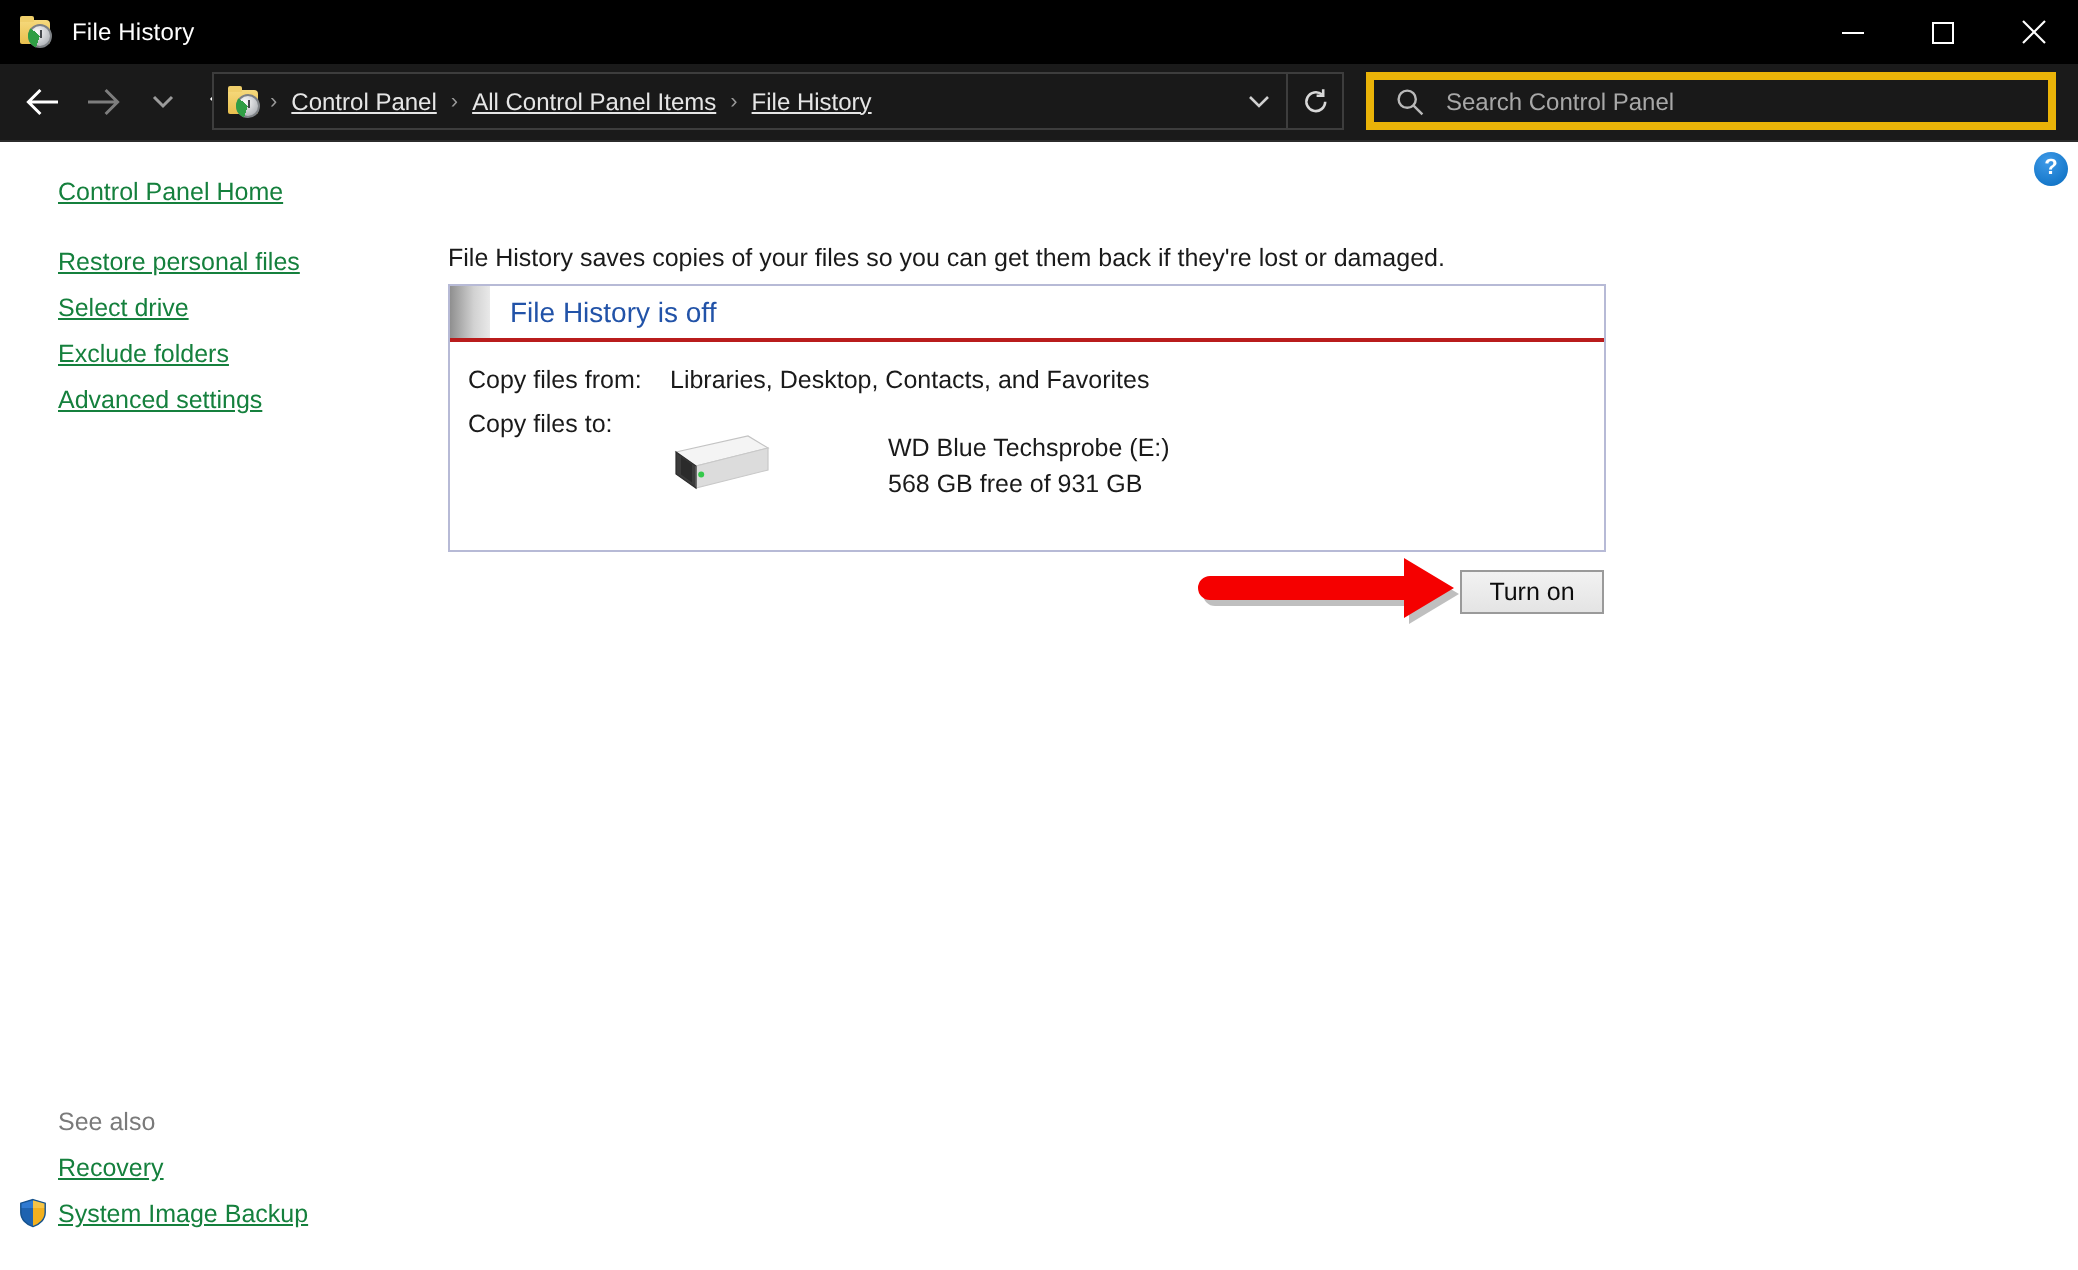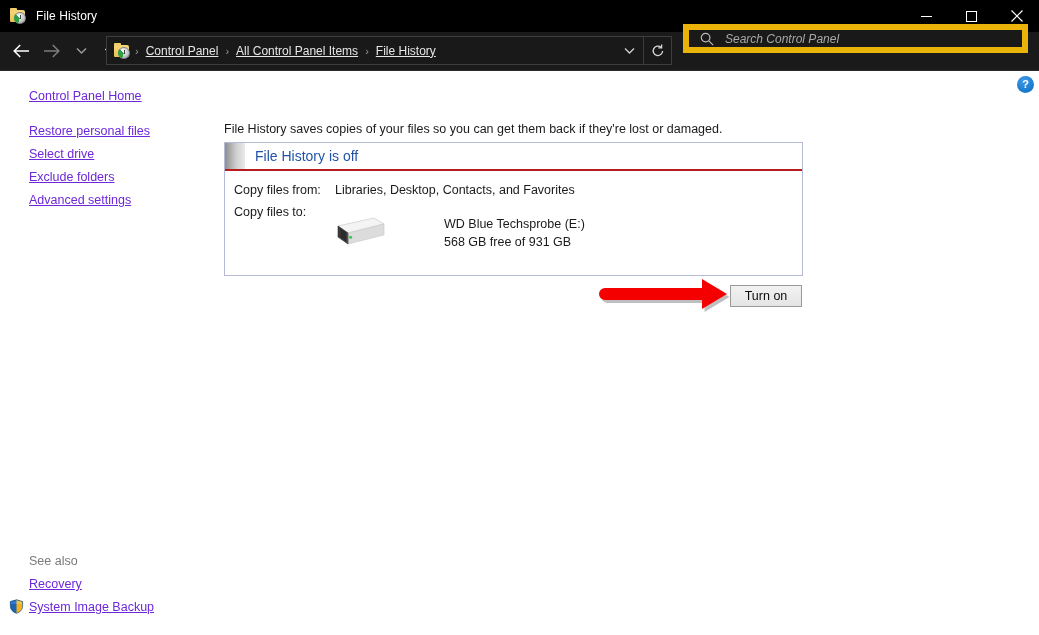--- a/index.html
+++ b/index.html
@@ -76,35 +76,35 @@
   .addr-right {
     margin-left: auto; display: flex; align-items: center; height: 100%;
   }
   .addr-chev, .addr-refresh {
     width: 28px; height: 27px; display: flex; align-items: center; justify-content: center;
     color: #d8d8d8;
   }
   .addr-refresh { border-left: 1px solid #3d3d3d; }
 
   .searchbox {
-    position: absolute; left: 683px; top: 24px; width: 345px; height: 29px;
-    border: 6px solid #eab308; background: #191919; display: flex; align-items: center; font-style: italic;
+    position: absolute; left: 683px; top: 36px; width: 345px; height: 29px;
+    border: 4px solid #eab308; background: #191919; display: flex; align-items: center;
   }
   .search-icon { margin-left: 11px; color: #b9b9b9; display: flex; }
   .search-ph { color: #a8a8a8; font-size: 12px; margin-left: 11px; }
 
   
   .body {
     position: absolute; left: 0; top: 70px; width: 1039px; height: 565px;
     background: #ffffff; border-top: 1px solid #2b2b2b;
   }
 
   .sidebar { position: absolute; left: 0; top: 0; width: 222px; height: 565px; }
   .side-link {
-    color: #6d28d9; font-size: 12.5px; position: absolute; white-space: nowrap;
+    color: #15803d; font-size: 12.5px; position: absolute; white-space: nowrap;
   }
   #s-home { left: 29px; top: 18px; }
   #s-restore { left: 29px; top: 53px; }
   #s-select { left: 29px; top: 76px; }
   #s-exclude { left: 29px; top: 99px; }
   #s-advanced { left: 29px; top: 122px; }
 
   .see-also-label {
     position: absolute; left: 29px; top: 483px; color: #7a7a7a; font-size: 12.5px;
   }

